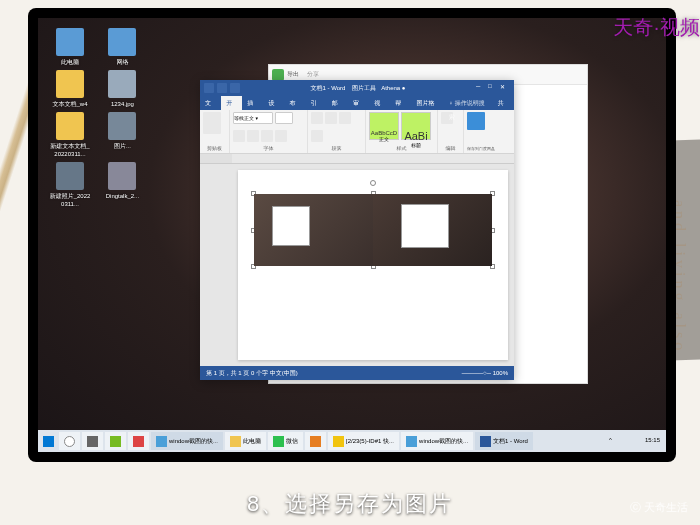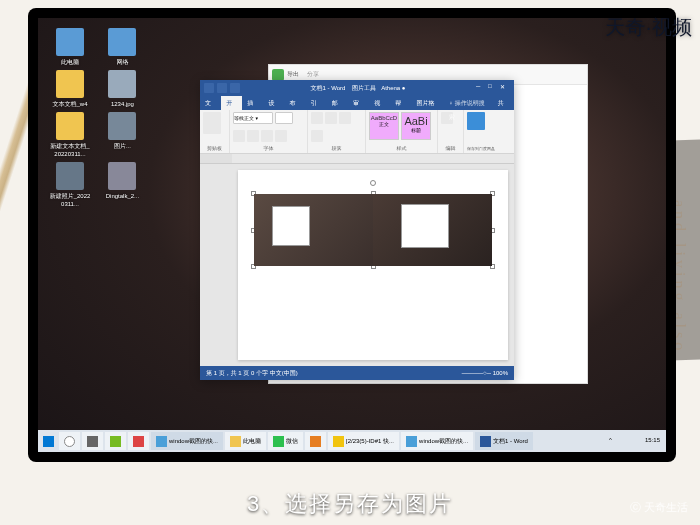--- a/index.html
+++ b/index.html
@@ -22,21 +22,21 @@
 .word-tname{flex:1;text-align:center}
 .wctl{display:flex;gap:2px;padding:0 4px}
 .wctl span{width:10px;height:10px}
 .word-tabs{height:14px;background:#2b579a;display:flex;align-items:center;color:#fff;font-size:6px}
 .wtab{padding:0 5px;height:100%;line-height:14px;cursor:pointer}
 .wtab.active{background:#f3f3f3;color:#2b579a}
 .ribbon{height:44px;background:#f3f3f3;border-bottom:1px solid #d4d4d4;display:flex;font-size:5px}
 .rgroup{border-right:1px solid #e1e1e1;padding:2px 3px;display:flex;flex-direction:column}
 .rgroup .top{flex:1;display:flex;gap:2px;align-items:flex-start}
 .rbtn{width:12px;height:12px;background:#e8e8e8;border-radius:1px}
-.style-box{width:30px;height:28px;border:1px solid #ccc;background:#f0abfc;text-align:center;font-size:8px;padding-top:2px}
+.style-box{width:30px;height:28px;border:1px solid #ccc;background:#bef264;text-align:center;font-size:8px;padding-top:17px}
 .style-box .aa{font-size:11px;color:#333}
 .ruler{height:10px;background:#e8e8e8;border-bottom:1px solid #ccc;display:flex}
 .ruler-left{width:32px;background:#e0e0e0}
 .doc-area{flex:1;background:#e6e6e6;display:flex;padding:6px}
 .doc-left{width:32px}
 .page{flex:1;background:#fff;box-shadow:0 1px 3px rgba(0,0,0,.2);padding:24px 16px;position:relative}
 .inserted-img{width:100%;height:72px;position:relative;background:#3a2f2c}
 .img-inner{width:100%;height:100%;display:flex}
 .img-half{flex:1;position:relative;background:linear-gradient(135deg,#4a3b35,#2a2220)}
 .img-half.a{background:linear-gradient(135deg,#5a4a42 0%,#3a2f2c 100%)}
@@ -51,21 +51,21 @@
 .rot-handle{position:absolute;left:50%;top:-14px;width:6px;height:6px;border:1px solid #888;border-radius:50%;background:#fff;margin-left:-3px}
 .statusbar{height:14px;background:#2b579a;color:#fff;font-size:6px;display:flex;align-items:center;padding:0 6px;justify-content:space-between}
 .taskbar{position:absolute;left:0;bottom:0;width:100%;height:22px;background:#dde4ec;display:flex;align-items:center;font-size:6px}
 .start{width:20px;height:20px;display:flex;align-items:center;justify-content:center}
 .start-ic{width:11px;height:11px;background:#0078d4}
 .tbtn{height:18px;padding:0 5px;display:flex;align-items:center;gap:2px;margin:0 1px;background:#eef2f6}
 .tbtn.active{background:#cfdae6}
 .tbtn .ti{width:11px;height:11px;background:#4a9fd8}
 .tray{margin-left:auto;padding:0 6px;display:flex;align-items:center;gap:3px}
 .tray span{width:9px;height:9px}
-.watermark-tr{position:absolute;right:8px;top:14px;color:#0f172a;font-size:20px;font-weight:300;text-shadow:0 0 4px rgba(0,0,0,.5)}
+.watermark-tr{position:absolute;right:0;top:14px;color:#a21caf;font-size:20px;font-weight:300;text-shadow:0 0 4px rgba(0,0,0,.5)}
 .caption{position:absolute;left:0;bottom:6px;width:100%;text-align:center;color:#fff;font-size:22px;text-shadow:0 1px 3px rgba(0,0,0,.8);letter-spacing:2px}
 .watermark-br{position:absolute;right:12px;bottom:10px;color:#fff;font-size:11px;opacity:.85}
 .wheat{position:absolute;left:-8px;top:30px;width:60px;height:200px;background:linear-gradient(100deg,transparent 40%,#c9a86e 45%,#b8965a 50%,transparent 55%);opacity:.7;transform:rotate(8deg)}
 .book{position:absolute;right:-10px;top:140px;width:50px;height:220px;background:#6b6560;transform:rotate(-2deg);opacity:.6}
 .book-text{position:absolute;right:12px;top:200px;color:#a89177;font-size:16px;writing-mode:vertical-rl;letter-spacing:4px;opacity:.55;font-family:serif}
 </style>
 </head>
 <body>
 
 <div class="wheat"></div>
@@ -257,14 +257,14 @@
       <span></span>
       <span></span>
       <span style="width:auto;font-size:6px">15:15</span>
     </div>
   </div>
 
 </div>
 </div>
 
 <div class="watermark-tr">天奇·视频</div>
-<div class="caption">3、选择另存为图片</div>
+<div class="caption">8、选择另存为图片</div>
 <div class="watermark-br">ⓒ 天奇生活</div>
 
 </body></html>

